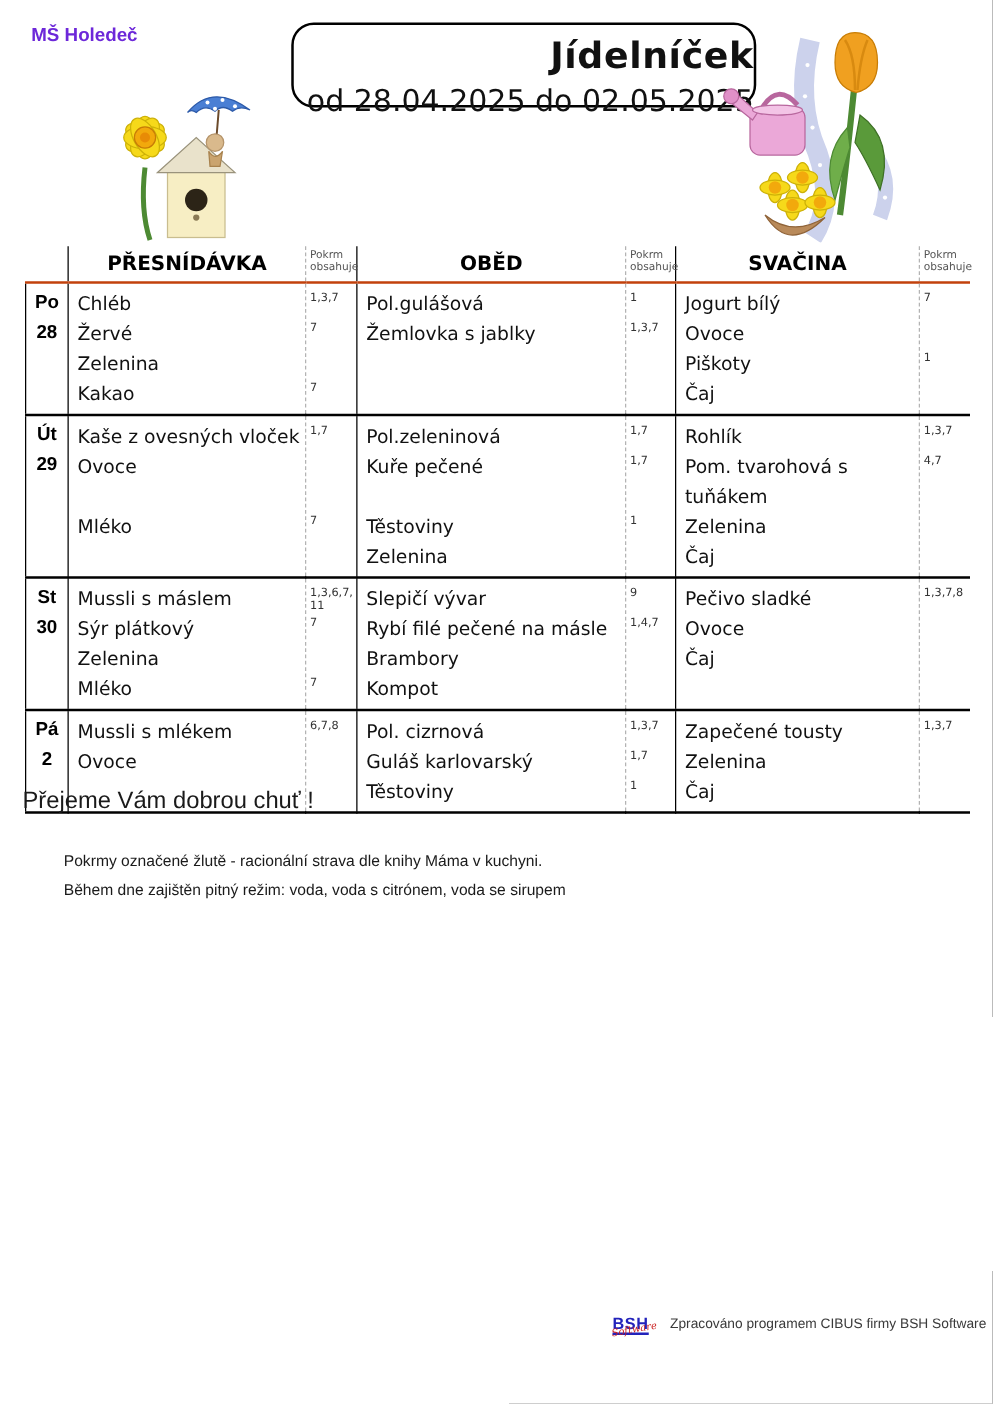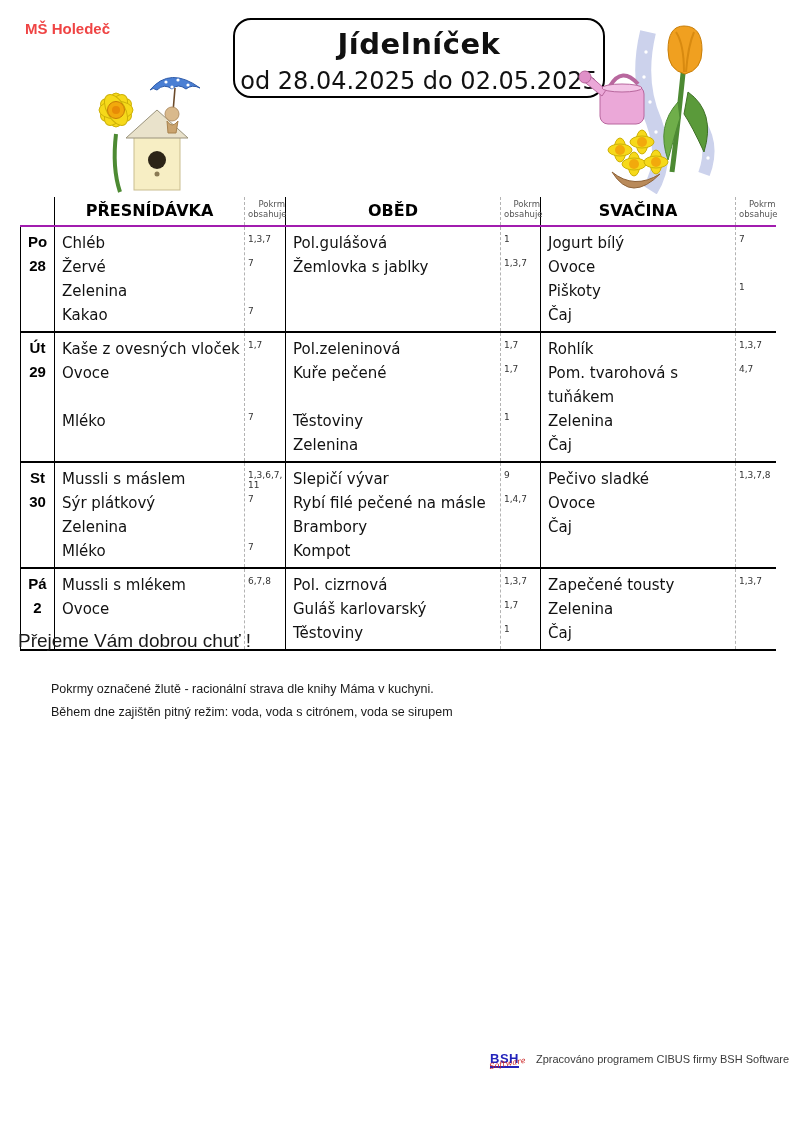--- a/index.html
+++ b/index.html
@@ -4,43 +4,43 @@
 <style>
   * { margin:0; padding:0; box-sizing:border-box; }
   html,body { background:#888; }
   .sheet {
     position:relative; width:794px; height:1123px; background:#fff;
     margin:0 auto; overflow:hidden;
     font-family:"DejaVu Sans", sans-serif; color:#111;
   }
   .school {
     position:absolute; left:25px; top:20px;
-    font-family:"Liberation Sans", sans-serif; font-weight:bold; font-size:15px; color:#ef4444;
+    font-family:"Liberation Sans", sans-serif; font-weight:bold; font-size:15px; color:#6d28d9;
   }
   .title-box {
-    position:absolute; left:233px; top:18px; width:372px; height:80px;
-    border:2px solid #000; border-radius:18px; text-align:center; background:#fff;
+    position:absolute; left:233px; top:18px; width:372px; height:68px;
+    border:2px solid #000; border-radius:18px; text-align:right; background:#fff;
   }
   .title { font-size:29px; font-weight:bold; margin-top:7px; letter-spacing:0.5px; }
   .date-range { font-size:24px; margin-top:6px; }
   .deco { position:absolute; }
   .deco-left { left:82px; top:58px; }
   .deco-right { left:576px; top:22px; }
 
   table.menu {
     position:absolute; left:20px; top:197px; width:755px;
     border-collapse:collapse; table-layout:fixed;
   }
   table.menu th, table.menu td { vertical-align:top; }
   thead th {
-    border-bottom:2px solid #a21caf; height:29px;
+    border-bottom:2px solid #c2410c; height:29px;
     font-size:16px; font-weight:bold; text-align:center; padding-top:4px; color:#000;
   }
   th.meal-h { border-left:1px solid #000; }
-  th.alg-h  { border-left:1px dashed #b3b3b3; font-weight:normal; text-align:right; padding:2px 0 0 3px; }
+  th.alg-h  { border-left:1px dashed #b3b3b3; font-weight:normal; text-align:left; padding:2px 0 0 3px; }
   .alg-h span { display:block; font-size:8.5px; line-height:10px; color:#555; }
   tbody tr { border-bottom:2px solid #000; }
   td.day  { border-left:1px solid #000; text-align:center; padding-top:6px;
             font-family:"Liberation Sans", sans-serif; font-weight:bold; font-size:15px; color:#000; }
   td.day .day-num { margin-top:7px; }
   td.meal { border-left:1px solid #000; padding:4px 2px 4px 7px; }
   td.alg  { border-left:1px dashed #b3b3b3; padding:4px 1px 4px 3px; }
   .line     { min-height:24px; line-height:24px; font-size:15px; }
   .alg-line { min-height:24px; line-height:10px; font-size:9px; color:#333;
               padding-top:3px; word-break:break-all; }

